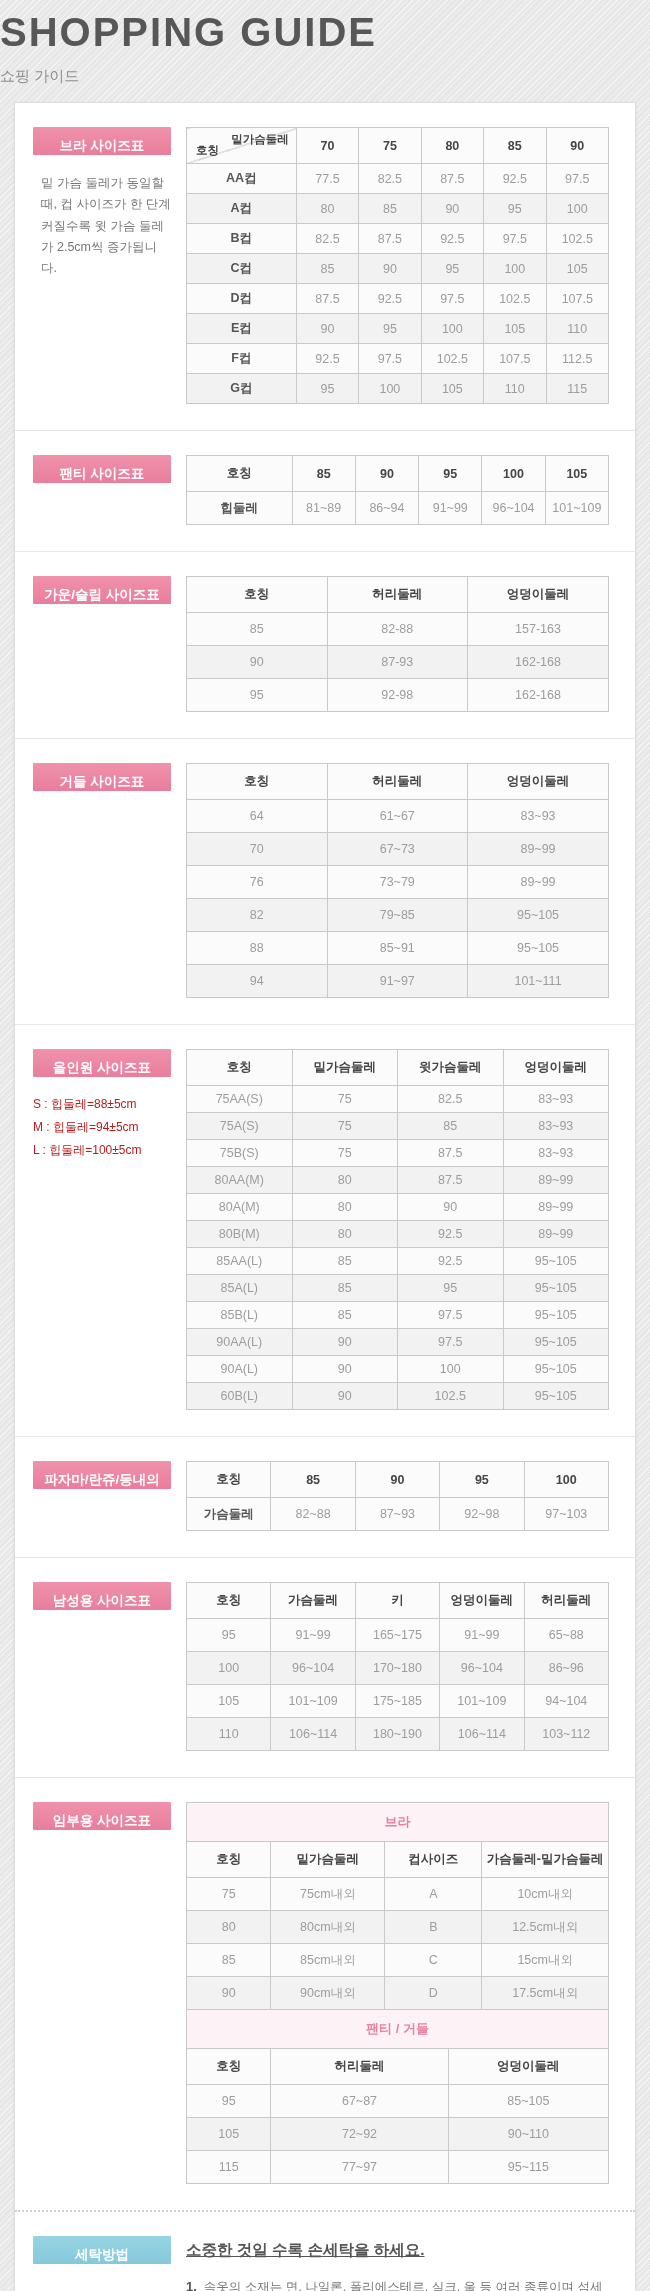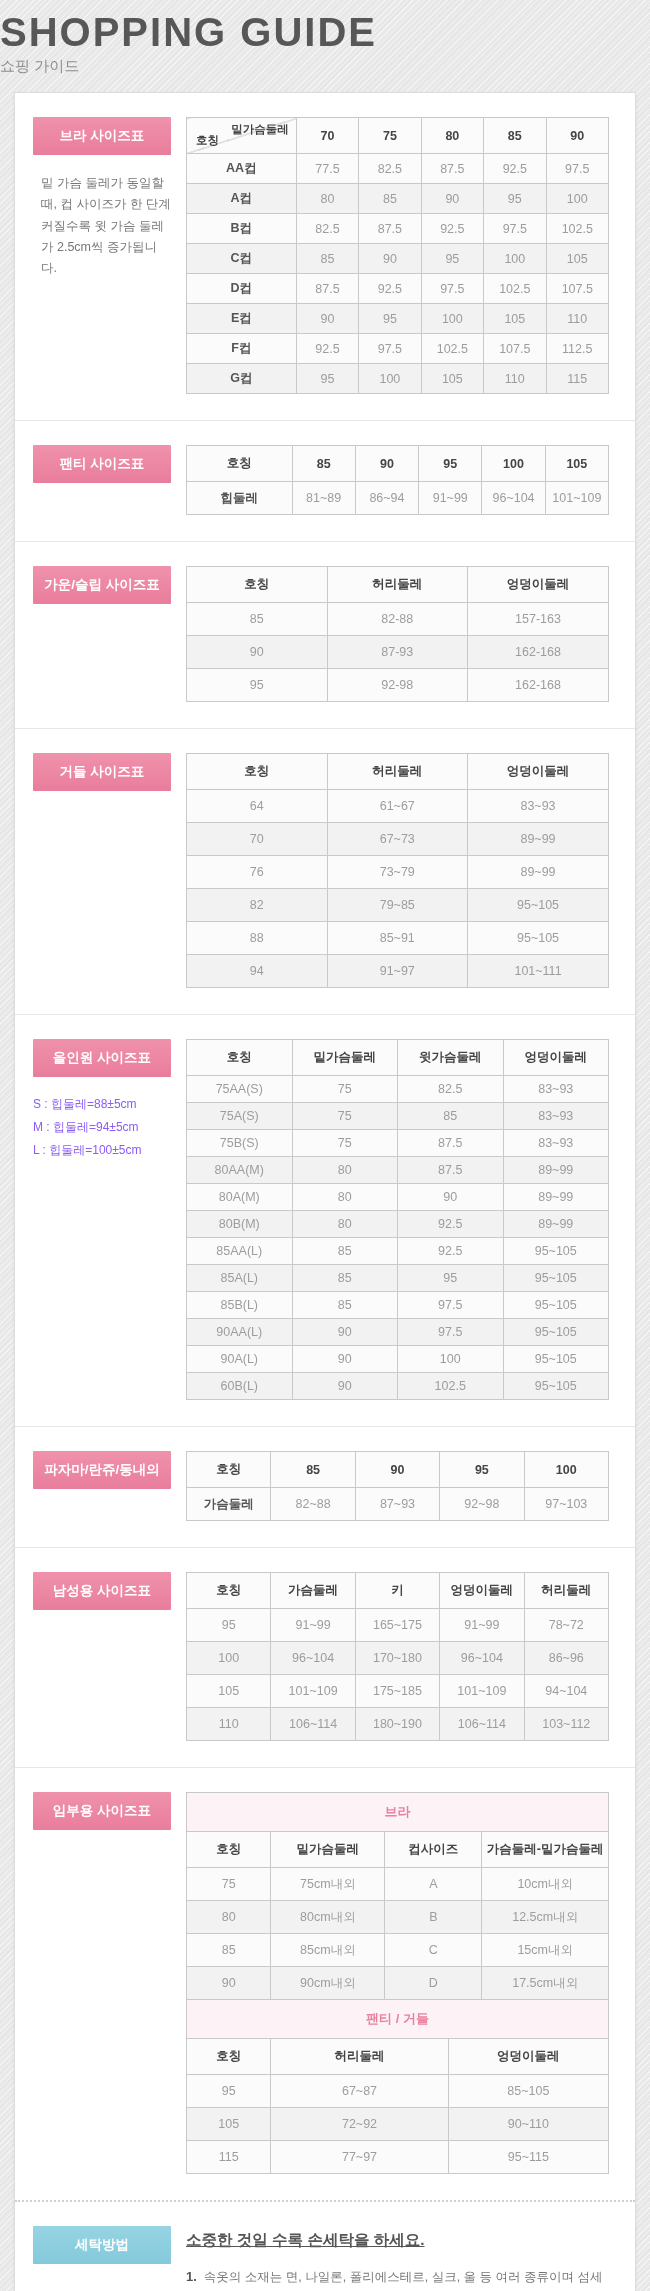--- a/index.html
+++ b/index.html
@@ -4,41 +4,41 @@
 <style>
   * { margin:0; padding:0; box-sizing:border-box; }
   html,body { width:650px; }
   body {
     font-family:"Liberation Sans","DejaVu Sans",sans-serif;
     background-color:#e9e9e9;
     background-image:repeating-linear-gradient(135deg, rgba(255,255,255,.5) 0 1px, rgba(0,0,0,0.02) 1px 2px, transparent 2px 4px);
   }
   .page-header { text-align:left; padding:10px 0 16px; }
   .page-header h1 { font-size:40px; font-weight:800; color:#575757; letter-spacing:2px; }
-  .page-header .sub { font-size:15px; color:#8d8d8d; margin-top:2px; }
+  .page-header .sub { font-size:15px; color:#8d8d8d; margin-top:12px; }
 
   .card {
     width:622px; margin:0 auto 8px; background:#fff;
     border:1px solid #ddd; box-shadow:0 1px 3px rgba(0,0,0,.07);
   }
   .section { display:flex; gap:15px; padding:24px 26px 26px 18px; }
   .section + .section { border-top:1px solid #e7e7e7; }
   .section.wash-section { border-top:2px dotted #cfcfcf; }
   .side { flex:0 0 138px; width:138px; }
   .content { flex:1 1 auto; min-width:0; }
 
   .pill {
-    height:38px; line-height:38px; text-align:center;
+    height:28px; line-height:38px; text-align:center;
     color:#fff; font-weight:bold; font-size:13.5px;
     background:linear-gradient(#f092ac, #e87d9c);
     border-radius:1px; overflow:hidden; white-space:nowrap;
   }
   .pill.blue { background:linear-gradient(#97d4e2, #84c9db); }
   .side .note { margin-top:18px; font-size:12.5px; color:#777; line-height:1.7;margin-left:8px; }
-  .side .note-line { font-size:12px; color:#8b5cf6; line-height:1.9; }
+  .side .note-line { font-size:12px; color:#b91c1c; line-height:1.9; }
   .side .note-group { margin-top:16px; }
 
   table.size-table { width:100%; border-collapse:collapse; table-layout:fixed; background:#fbfbfb; }
   table.size-table th, table.size-table td {
     border:1px solid #c9c9c9; text-align:center; padding:7px 3px;
     font-size:12.5px; overflow:hidden;
   }
   table.size-table th { color:#454545; font-weight:bold; height:36px; }
   table.size-table td { color:#9d9d9d; height:33px; }
   table.size-table.first-dark td:first-child { color:#555; font-weight:bold; }
@@ -464,21 +464,21 @@
               <th>엉덩이둘레</th>
               <th>허리둘레</th>
             </tr>
           </thead>
           <tbody>
             <tr>
               <td>95</td>
               <td>91~99</td>
               <td>165~175</td>
               <td>91~99</td>
-              <td>78~72</td>
+              <td>65~88</td>
             </tr>
             <tr>
               <td>100</td>
               <td>96~104</td>
               <td>170~180</td>
               <td>96~104</td>
               <td>86~96</td>
             </tr>
             <tr>
               <td>105</td>

